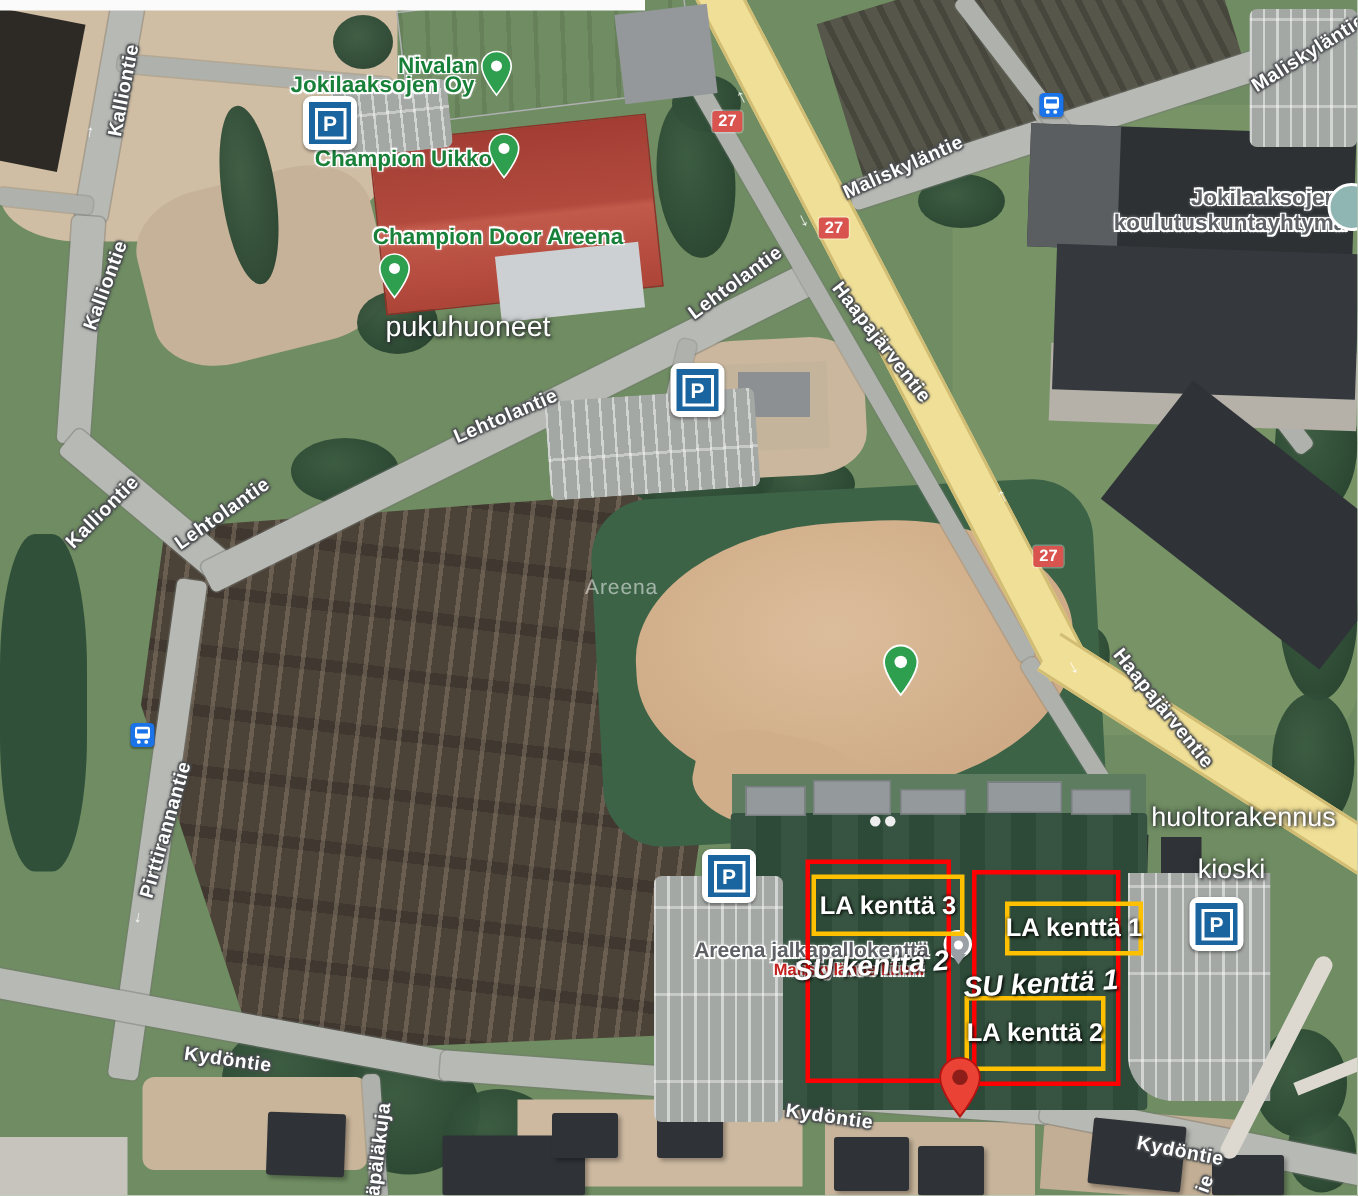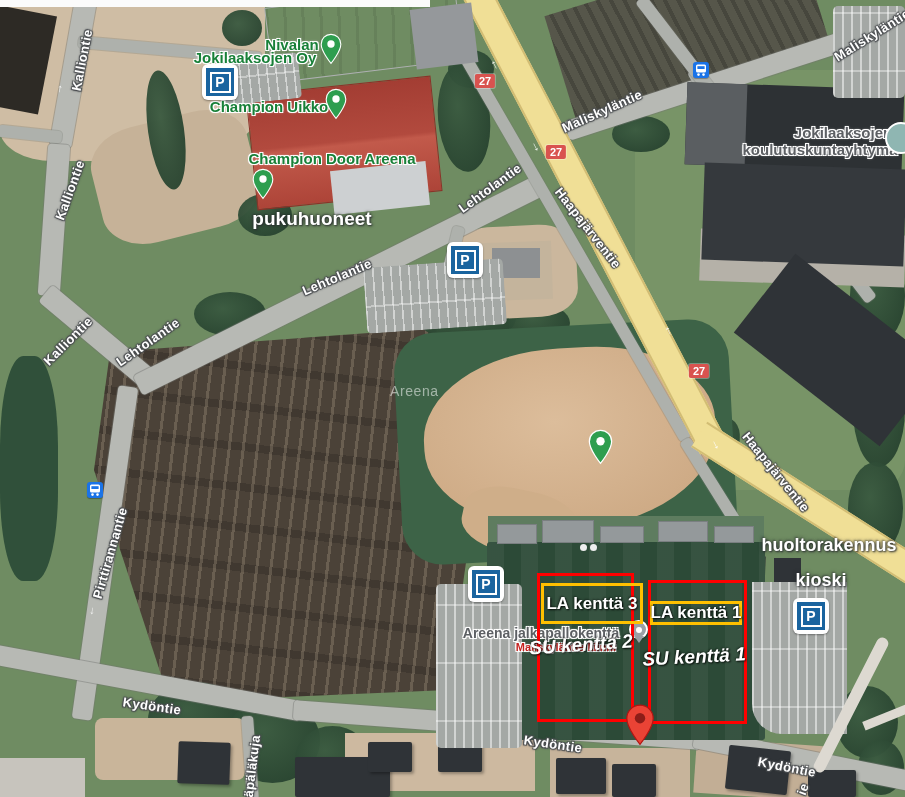--- a/index.html
+++ b/index.html
@@ -24,21 +24,21 @@
                      repeating-linear-gradient(0deg,transparent 0 26px,rgba(255,255,255,.38) 26px 28px,transparent 28px 58px)}
   
   .road-label{position:absolute;color:#fff;font-size:13px;font-weight:700;letter-spacing:.4px;white-space:nowrap;
     transform:translate(-50%,-50%) rotate(var(--r,0deg));
     text-shadow:-1px -1px 1px #4a4d50,1px -1px 1px #4a4d50,-1px 1px 1px #4a4d50,1px 1px 1px #4a4d50,0 0 3px #4a4d50}
   .poi-label{position:absolute;transform:translate(-50%,-50%);color:var(--poi-green,#188038);
     font-weight:700;font-size:15px;white-space:nowrap;text-align:center;
     text-shadow:-1px -1px 0 #fff,1px -1px 0 #fff,-1px 1px 0 #fff,1px 1px 0 #fff,0 0 3px #fff}
   .poi-label.gray{color:var(--poi-gray,#5d6064);font-size:14px}
   .poi-label.status{color:var(--closed-red,#c5221f);font-size:11px;font-weight:600}
-  .annot{position:absolute;transform:translate(-50%,-50%);color:#fff;font-weight:700;font-size:18px;white-space:nowrap;
+  .annot{position:absolute;transform:translate(-50%,-50%);color:#fff;font-weight:400;font-size:18px;white-space:nowrap;
     text-shadow:1px 1px 2px rgba(42,45,47,.95),-1px -1px 2px rgba(42,45,47,.55),0 0 4px rgba(42,45,47,.6)}
   .watermark{position:absolute;color:rgba(255,255,255,.52);font-size:14px;letter-spacing:.6px;font-weight:500}
   
   .red-box{position:absolute;border:3px solid var(--overlay-red,#f00);box-sizing:border-box}
   .yellow-box{position:absolute;border:3px solid var(--overlay-yellow,#ffc000);box-sizing:border-box;
     display:flex;align-items:center;justify-content:center}
   .field-label{color:#fff;font-weight:700;font-size:17px;white-space:nowrap;
     text-shadow:1px 1px 2px rgba(0,0,0,.9),-1px -1px 2px rgba(0,0,0,.4)}
   .su-label{position:absolute;transform:translate(-50%,-50%) rotate(var(--r,0deg));color:#fff;font-weight:700;
     font-style:italic;font-size:19px;white-space:nowrap;text-shadow:1px 1px 2px rgba(0,0,0,.9),-1px -1px 2px rgba(0,0,0,.4)}
@@ -278,22 +278,25 @@
   <span class="annot" style="left:312px;top:219px;font-size:19px">pukuhuoneet</span>
   <span class="annot" style="left:829px;top:545px">huoltorakennus</span>
   <span class="annot" style="left:821px;top:580px">kioski</span>
 
   <div class="red-box" style="left:537px;top:573px;width:97px;height:149px"></div>
   <div class="red-box" style="left:648px;top:580px;width:99px;height:144px"></div>
 
   <div class="yellow-box" style="left:541px;top:583px;width:102px;height:41px">
     <span class="field-label">LA kenttä 3</span>
   </div>
-  <div class="yellow-box" style="left:650px;top:601px;width:92px;height:24px">
+  <div class="yellow-box" style="left:670px;top:601px;width:92px;height:36px">
     <span class="field-label">LA kenttä 1</span>
+  </div>
+  <div class="yellow-box" style="left:643px;top:664px;width:94px;height:50px">
+    <span class="field-label">LA kenttä 2</span>
   </div>
   <span class="su-label" style="left:581px;top:645px;--r:-4deg">SU kenttä 2</span>
   <span class="su-label" style="left:694px;top:657px;--r:-3deg">SU kenttä 1</span>
 
   <div class="pin" style="left:625px;top:704px;z-index:30">
     <svg width="30" height="42" viewBox="0 0 24 34">
         <path d="M12 1C6 1 1.3 5.7 1.3 11.7c0 7.8 10.7 21 10.7 21s10.7-13.2 10.7-21C22.7 5.7 18 1 12 1z" fill="var(--pin-red,#ea4335)" stroke="#b31412" stroke-width="1"></path>
         <circle cx="12" cy="11.5" r="4.2" fill="#8c1d18"></circle>
       </svg>
   </div>

